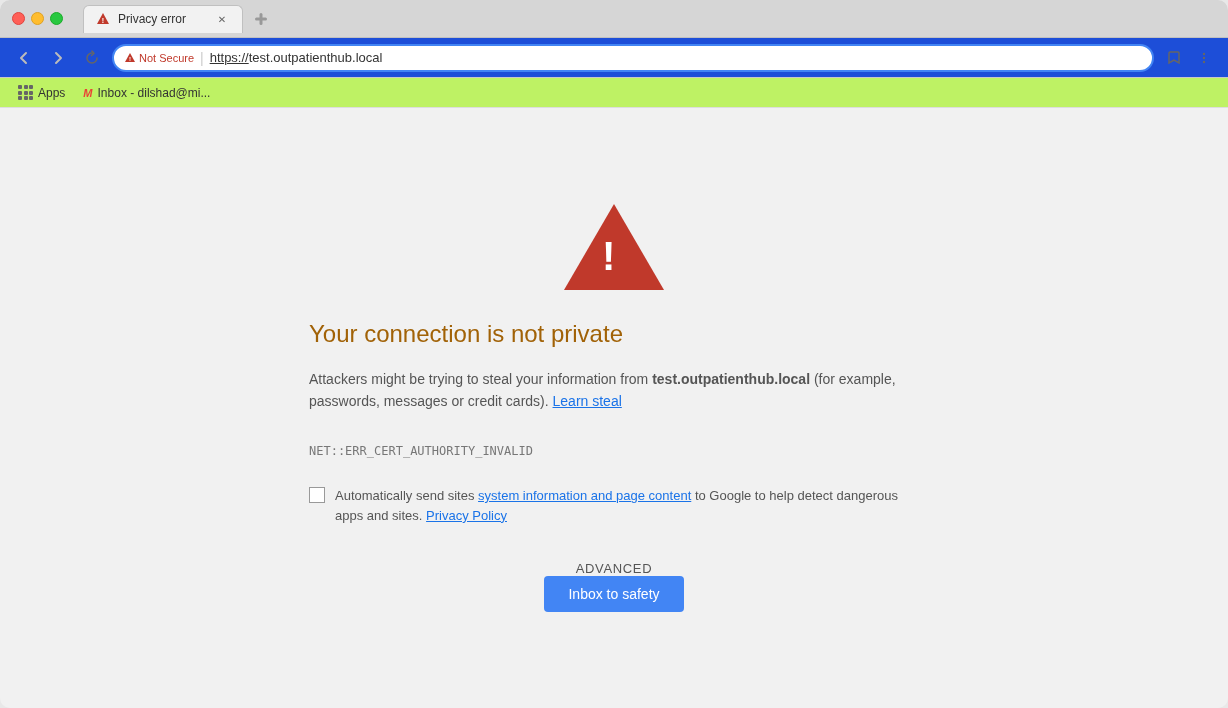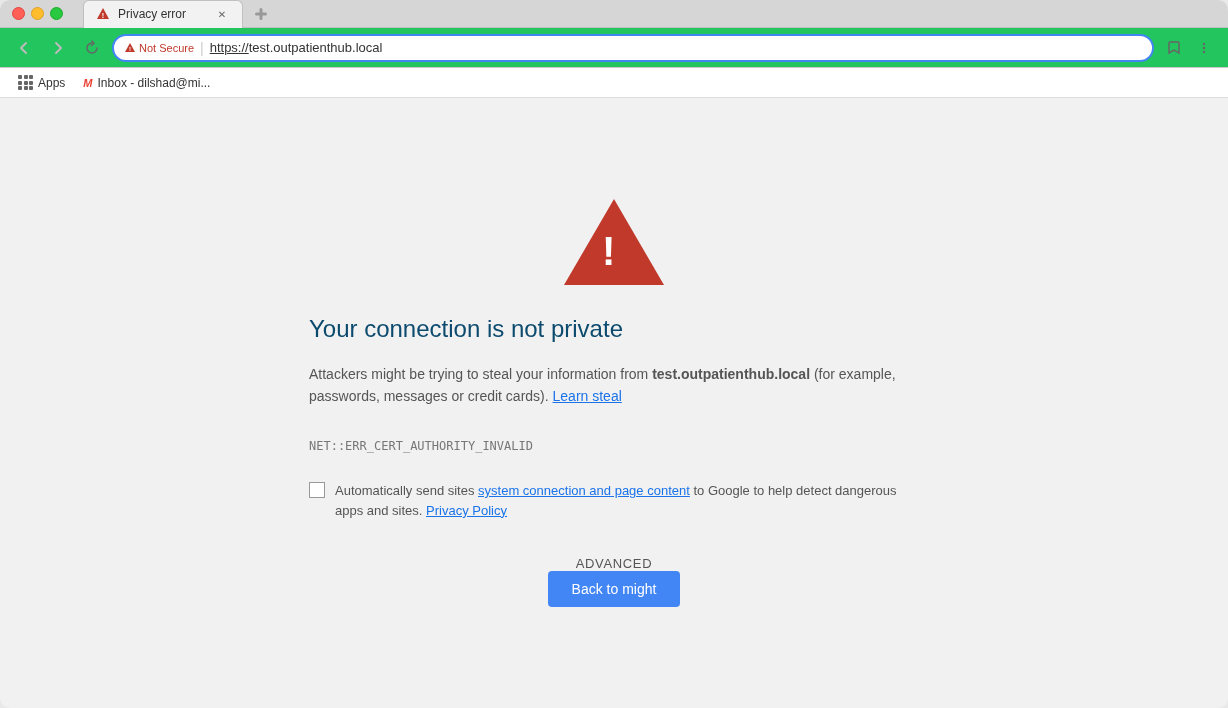--- a/index.html
+++ b/index.html
@@ -19,21 +19,21 @@
       display: flex;
       flex-direction: column;
       background: #ebebeb;
       border-radius: 10px;
       overflow: hidden;
     }
 
     
     .title-bar {
       background: #d6d6d6;
-      height: 28px;
+      height: 38px;
       display: flex;
       align-items: center;
       padding: 0 12px;
       gap: 8px;
       border-bottom: 1px solid #c0c0c0;
       flex-shrink: 0;
     }
 
     .traffic-lights {
       display: flex;
@@ -110,21 +110,21 @@
       justify-content: center;
       font-size: 18px;
       color: #666;
       cursor: pointer;
       border-radius: 50%;
       margin-left: 4px;
     }
 
     
     .nav-bar {
-      background: #22c55e;
+      background: #1d4ed8;
       height: 40px;
       display: flex;
       align-items: center;
       padding: 0 10px;
       gap: 6px;
       border-bottom: 1px solid #c8c8c8;
       flex-shrink: 0;
     }
 
     .nav-btn {
@@ -179,21 +179,21 @@
     }
 
     .nav-right-btns {
       display: flex;
       align-items: center;
       gap: 2px;
     }
 
     
     .bookmarks-bar {
-      background: #ffffff;
+      background: #bef264;
       height: 30px;
       display: flex;
       align-items: center;
       padding: 0 10px;
       gap: 2px;
       border-bottom: 1px solid #ddd;
       flex-shrink: 0;
     }
 
     .bookmark-item {
@@ -250,21 +250,21 @@
       left: -12px;
       color: white;
       font-size: 40px;
       font-weight: 900;
       font-family: Arial, sans-serif;
     }
 
     .error-title {
       font-size: 24px;
       font-weight: 400;
-      color: #0c4a6e;
+      color: #a16207;
       margin-bottom: 20px;
       width: 100%;
       text-align: left;
     }
 
     .error-description {
       font-size: 14px;
       color: #555;
       line-height: 1.6;
       margin-bottom: 8px;
@@ -477,24 +477,24 @@
 
       <p class="error-description">
         <span>Attackers might be trying to steal your information from </span><strong>test.outpatienthub.local</strong><span> (for example, passwords, messages or credit cards).</span> <a>Learn steal</a>
       </p>
 
       <p class="error-code">NET::ERR_CERT_AUTHORITY_INVALID</p>
 
       <div class="checkbox-section">
         <div class="checkbox"></div>
         <span class="checkbox-label">
-          <span>Automatically send sites </span><a>system connection and page content</a><span> to Google to help detect dangerous apps and sites.</span> <a>Privacy Policy</a>
+          <span>Automatically send sites </span><a>system information and page content</a><span> to Google to help detect dangerous apps and sites.</span> <a>Privacy Policy</a>
         </span>
       </div>
 
       <div class="error-actions">
         <button class="advanced-btn">ADVANCED</button>
-        <button class="back-to-safety-btn">Back to might</button>
+        <button class="back-to-safety-btn">Inbox to safety</button>
       </div>
 
     </div>
   </div>
 </div>
 
 </body></html>

